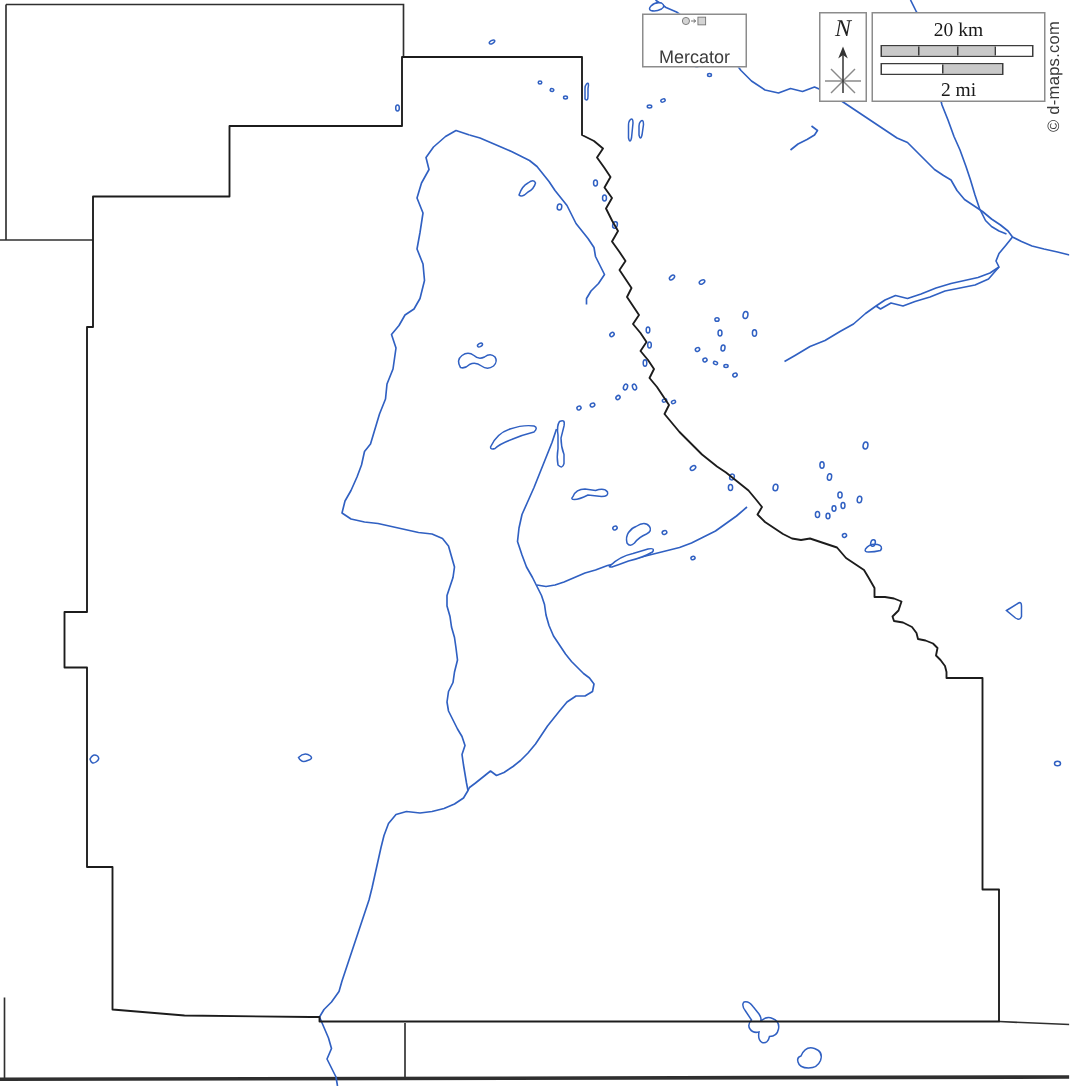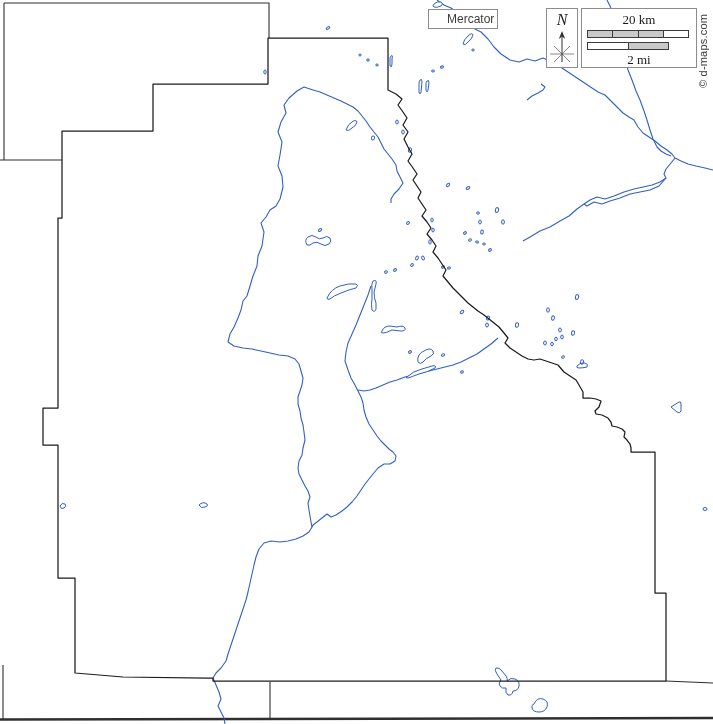--- a/index.html
+++ b/index.html
@@ -1,20 +1,20 @@
 <!DOCTYPE html>
 <html><head>
 <meta charset="utf-8">
 <style>
   html,body{margin:0;padding:0;background:#fff;}
   #stage{position:relative;width:713px;height:724px;background:#fff;overflow:hidden;
          font-family:"Liberation Sans",sans-serif;}
   #map-svg{position:absolute;left:0;top:0;}
   .legend-box{position:absolute;background:#fff;border:1px solid #8c8c8c;box-sizing:border-box;}
-  #projection-box{left:428px;top:9px;width:70px;height:20px;display:flex;align-items:center;gap:14px;padding:0 4px;}
+  #projection-box{left:428px;top:9px;width:70px;height:36px;display:flex;align-items:center;gap:14px;padding:0 4px;flex-direction:column;}
   #projection-label{font-size:12px;color:#3c3c3c;line-height:1;}
   #compass-box{left:546px;top:8px;width:32px;height:60px;display:flex;flex-direction:column;align-items:center;}
   #compass-label{font-family:"Liberation Serif",serif;font-style:italic;font-size:16px;color:#222;line-height:1;margin-top:3px;}
   #scale-box{left:581px;top:8px;width:116px;height:60px;}
   #scale-km-label,#scale-mi-label{position:absolute;width:100%;text-align:center;
       font-family:"Liberation Serif",serif;font-size:13px;color:#1a1a1a;line-height:1;}
   #scale-km-label{top:4px;}
   #scale-mi-label{top:44px;}
   .scale-bar{position:absolute;left:5px;height:6px;border:1px solid #3c3c3c;display:flex;box-sizing:content-box;}
   #scale-bar-km{top:21px;width:100px;}

